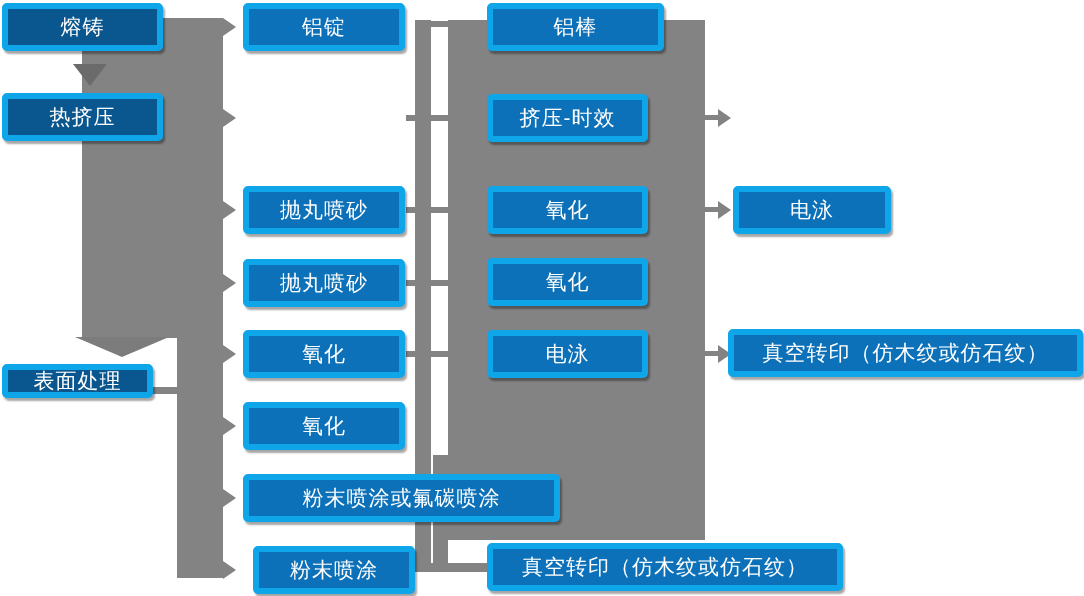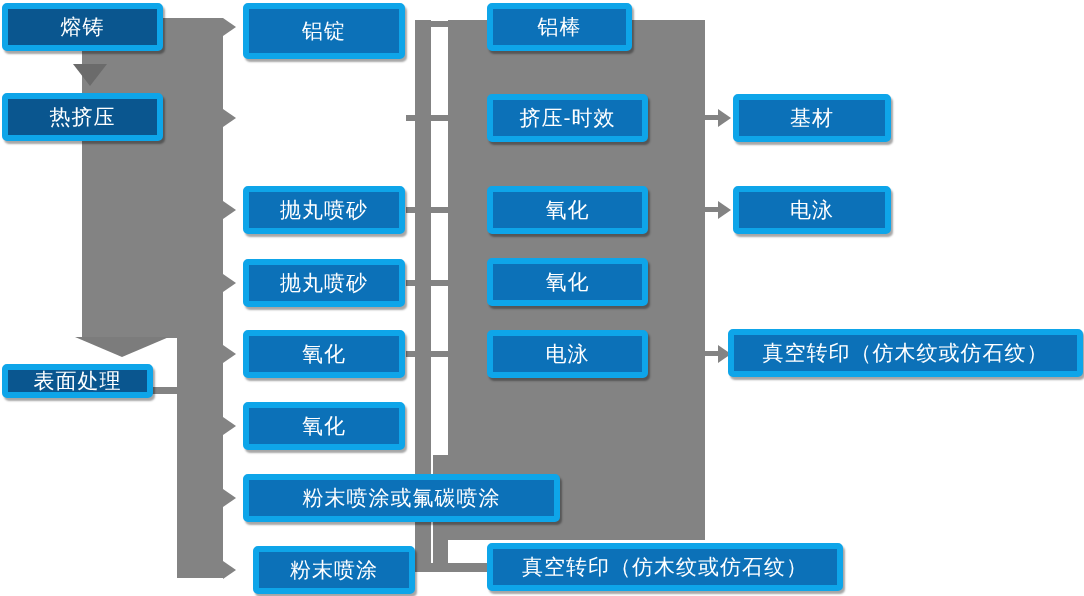--- a/index.html
+++ b/index.html
@@ -69,32 +69,31 @@
   <div class="arrow-right" style="left:718px;top:109px"></div>
   <div class="conn" style="left:703px;top:207px;width:17px;height:5px"></div>
   <div class="arrow-right" style="left:718px;top:201px"></div>
   <div class="conn" style="left:703px;top:351px;width:17px;height:5px"></div>
   <div class="arrow-right" style="left:718px;top:345px"></div>
 
   <div class="node stage" style="left:2px;top:3px;width:161px;height:48px">熔铸</div>
   <div class="node stage" style="left:2px;top:93px;width:161px;height:48px">热挤压</div>
   <div class="node stage" style="left:2px;top:364px;width:151px;height:34px">表面处理</div>
 
-  <div class="node step" style="left:243px;top:3px;width:162px;height:56px">铝锭</div>
+  <div class="node step" style="left:243px;top:3px;width:162px;height:48px">铝锭</div>
   <div class="node step" style="left:243px;top:186px;width:162px;height:48px">抛丸喷砂</div>
   <div class="node step" style="left:243px;top:259px;width:162px;height:48px">抛丸喷砂</div>
   <div class="node step" style="left:243px;top:330px;width:162px;height:48px">氧化</div>
   <div class="node step" style="left:243px;top:402px;width:162px;height:48px">氧化</div>
   <div class="node step" style="left:243px;top:474px;width:317px;height:48px">粉末喷涂或氟碳喷涂</div>
   <div class="node step" style="left:253px;top:546px;width:162px;height:48px">粉末喷涂</div>
 
-  <div class="node step" style="left:487px;top:3px;width:145px;height:48px">铝棒</div>
+  <div class="node step" style="left:487px;top:3px;width:177px;height:48px">铝棒</div>
   <div class="node step" style="left:487px;top:94px;width:161px;height:48px">挤压-时效</div>
   <div class="node step" style="left:487px;top:186px;width:161px;height:48px">氧化</div>
   <div class="node step" style="left:487px;top:258px;width:161px;height:48px">氧化</div>
   <div class="node step" style="left:487px;top:330px;width:161px;height:48px">电泳</div>
   <div class="node step" style="left:487px;top:543px;width:356px;height:48px">真空转印（仿木纹或仿石纹）</div>
 
-  <div class="node step" style="left:733px;top:94px;width:158px;height:48px">基材</div>
   <div class="node step" style="left:733px;top:186px;width:158px;height:48px">电泳</div>
   <div class="node step" style="left:728px;top:329px;width:355px;height:48px">真空转印（仿木纹或仿石纹）</div>
 
 </div>
 
 </body></html>

